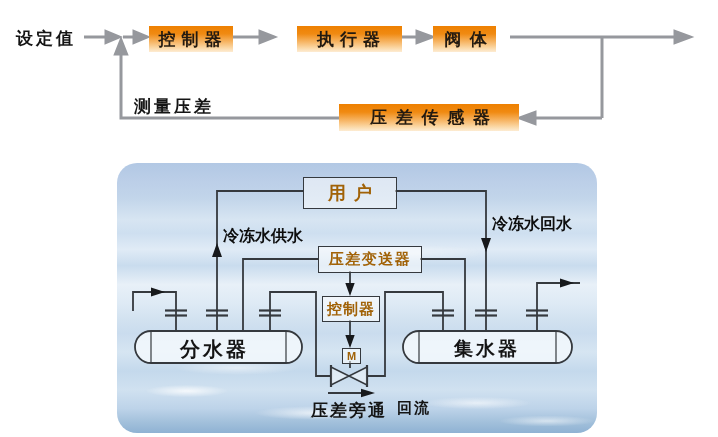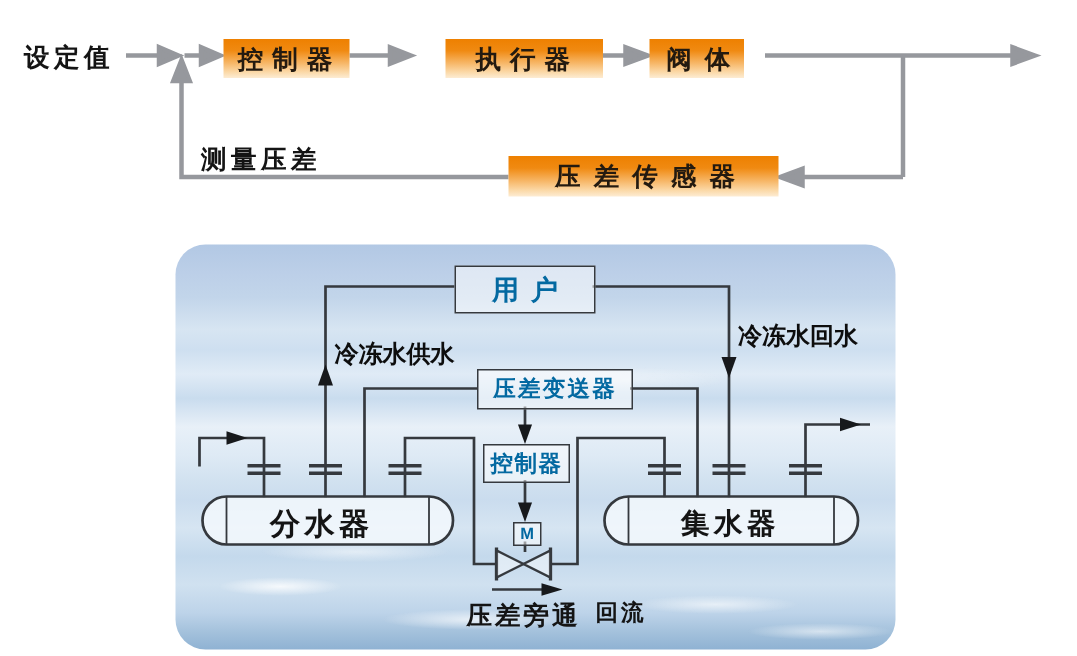--- a/index.html
+++ b/index.html
@@ -24,21 +24,21 @@
   #panel::before{content:"";position:absolute;inset:0;border-radius:20px;
     background:
       radial-gradient(60px 9px at 70px 228px, rgba(255,255,255,.8), rgba(255,255,255,0) 70%),
       radial-gradient(90px 10px at 200px 250px, rgba(255,255,255,.7), rgba(255,255,255,0) 70%),
       radial-gradient(80px 9px at 360px 240px, rgba(255,255,255,.6), rgba(255,255,255,0) 70%),
       radial-gradient(70px 8px at 430px 258px, rgba(255,255,255,.55), rgba(255,255,255,0) 70%),
       radial-gradient(90px 10px at 120px 205px, rgba(255,255,255,.5), rgba(255,255,255,0) 70%),
       radial-gradient(100px 12px at 300px 90px, rgba(255,255,255,.35), rgba(255,255,255,0) 70%);
     pointer-events:none;}
   .wbox{position:absolute;display:flex;align-items:center;justify-content:center;
-        background:rgba(255,255,255,.52);border:1.6px solid #35393e;color:#0369a1;font-weight:bold;}
+        background:rgba(255,255,255,.52);border:1.6px solid #35393e;color:#a16207;font-weight:bold;}
   .plant-lbl{font-size:16px;color:#0d0d0d;}
 </style>
 </head>
 <body>
 
 <div id="stage">
 
   <svg width="718" height="160" viewBox="0 0 718 160">
     <g stroke="#96989d" stroke-width="3" fill="#96989d">
       <line x1="84" y1="37" x2="107" y2="37"></line>

